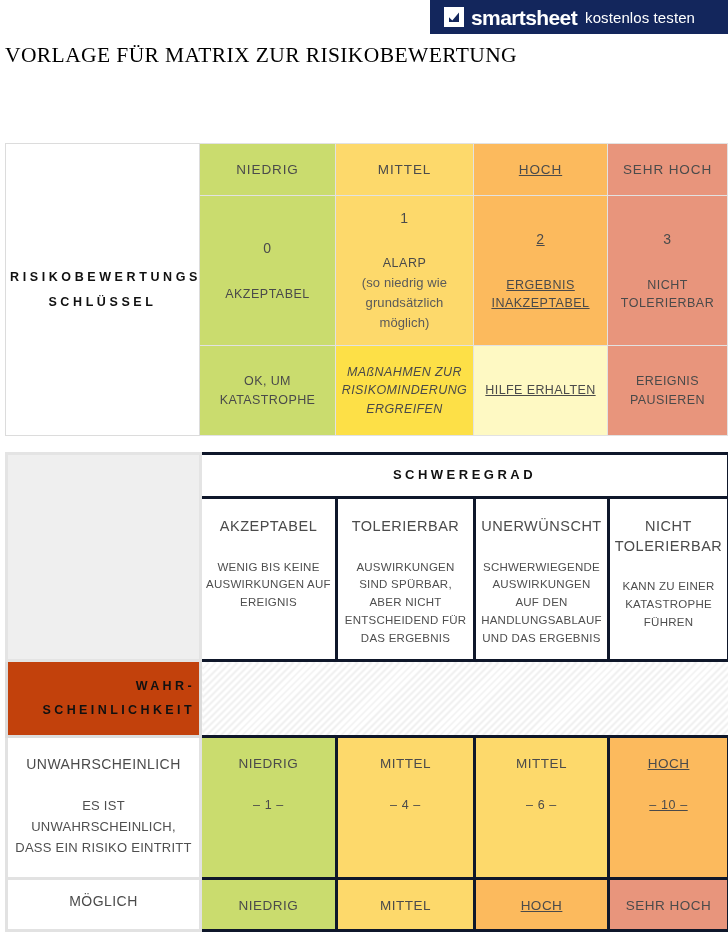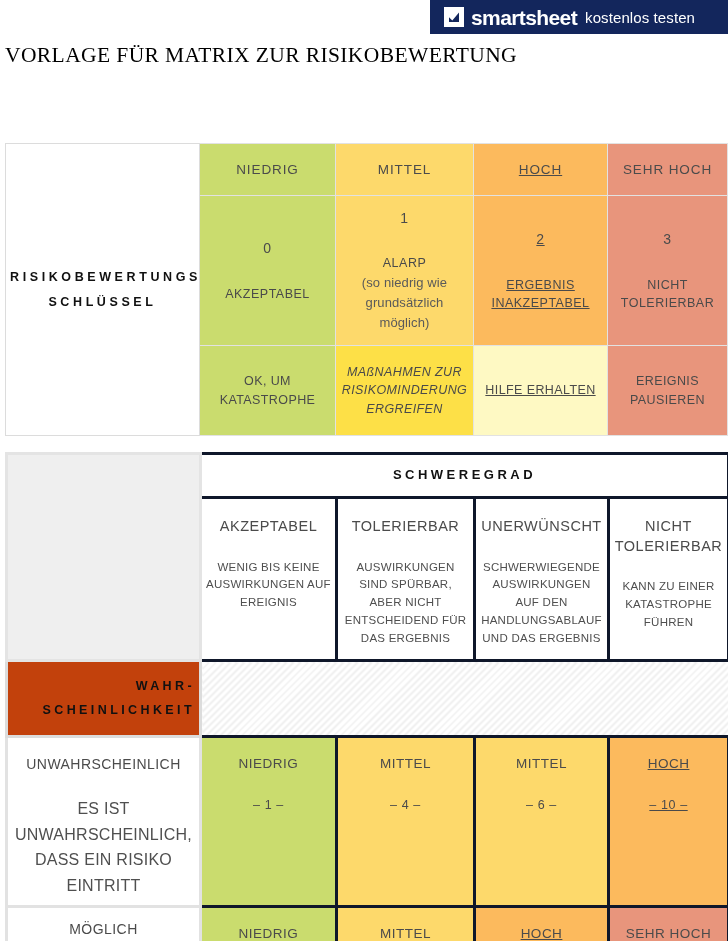--- a/index.html
+++ b/index.html
@@ -198,21 +198,21 @@
   .prob-name {
     display: block;
     font-size: 14px;
     color: #4b4b4b;
     letter-spacing: 0.45px;
     margin-bottom: 22px;
     text-align: center;
   }
   .prob-desc {
     display: block;
-    font-size: 16px;
+    font-size: 13px;
     color: #4f4f4f;
     letter-spacing: 0.25px;
     line-height: 1.6;
   }
   #matrix-table td.cellv {
     vertical-align: top;
     padding-top: 16px;
   }
   .cell-name {
     display: block;

